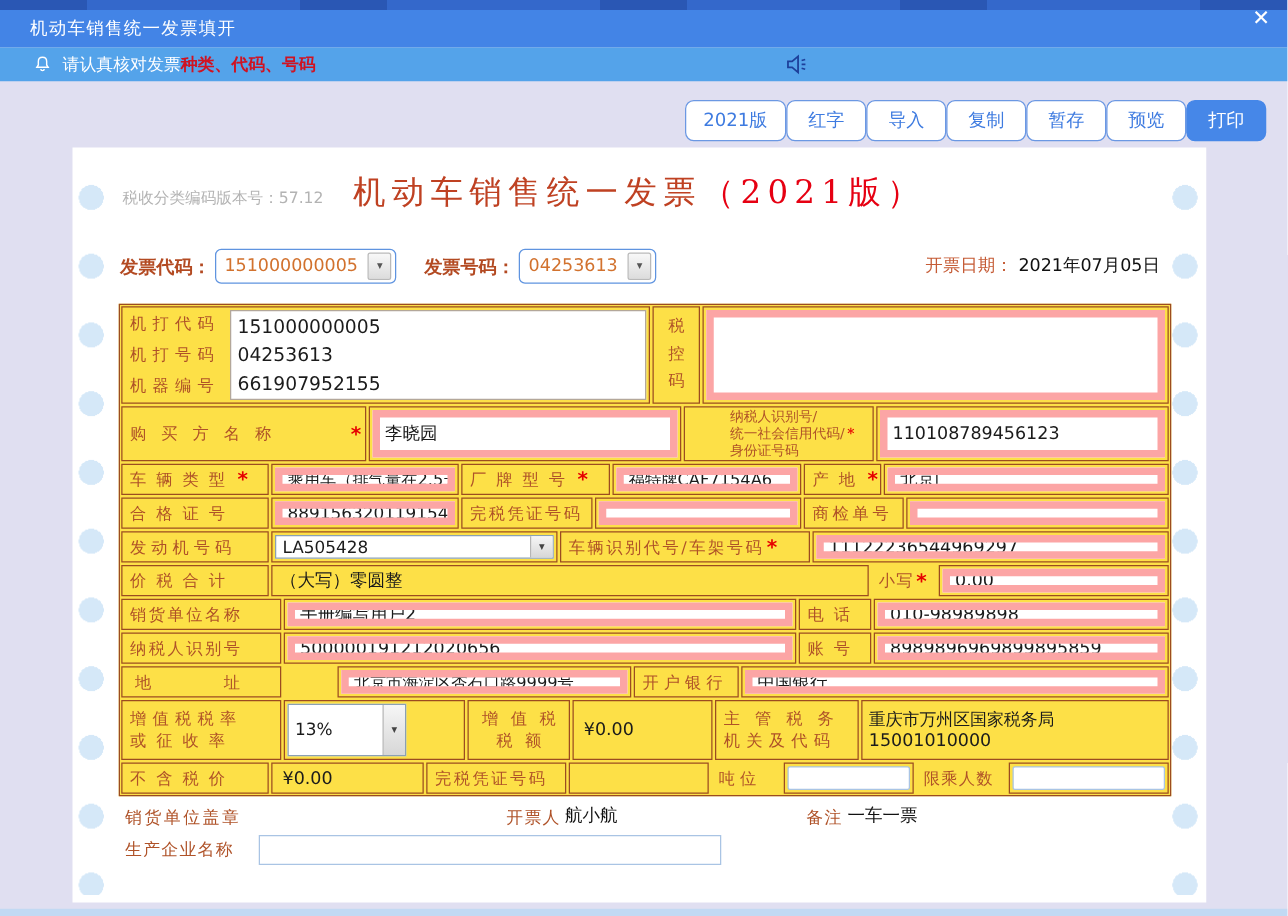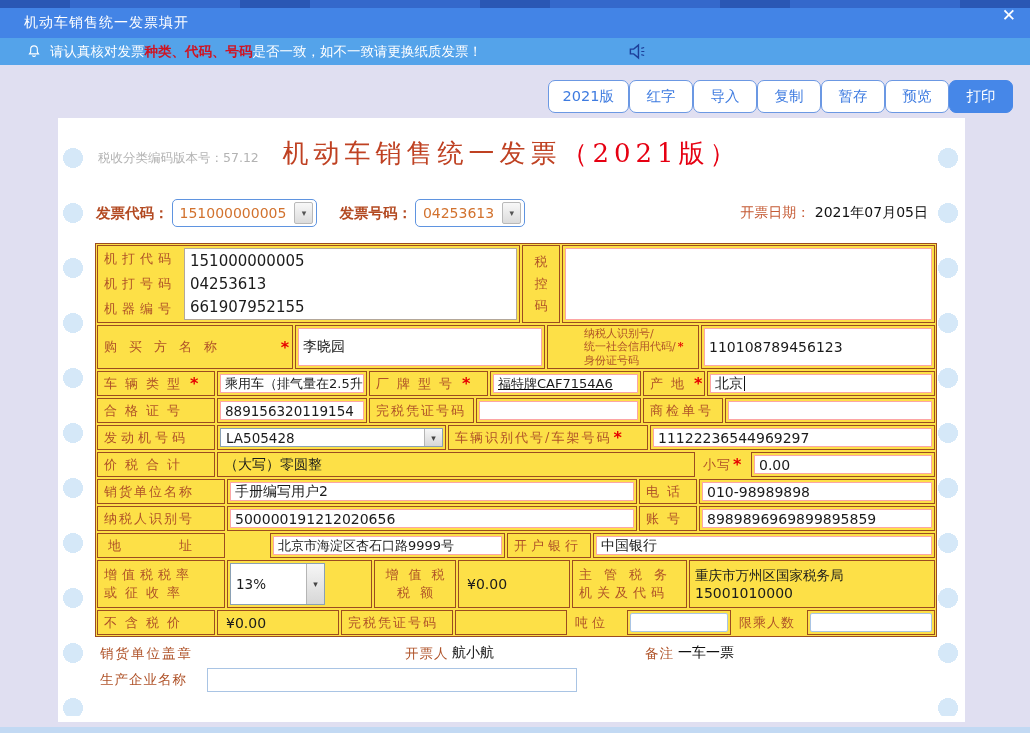--- a/index.html
+++ b/index.html
@@ -61,21 +61,21 @@
   .inv-table{position:absolute;left:37px;top:125px;width:842px;border:1px solid #9c4c20;
     padding:1px;display:flex;flex-direction:column;gap:2px;box-sizing:border-box;background:#fde047;}
   .row{display:flex;gap:2px;}
   .cell{border:1px solid #9c4c20;display:flex;align-items:center;box-sizing:border-box;min-width:0;}
   .lbl{color:#af5228;font-family:"DejaVu Serif","Liberation Serif",serif;font-size:13px;
     padding-left:6px;overflow:hidden;white-space:nowrap;}
   .lbl-col{display:flex;flex-direction:column;justify-content:space-around;align-self:stretch;}
   .vlabel{flex-direction:column;justify-content:center;color:#af5228;
     font-family:"DejaVu Serif","Liberation Serif",serif;font-size:13px;line-height:1.7;}
   .val{color:#1b1b1b;font-size:14px;white-space:nowrap;overflow:hidden;}
-  .ibox{border:1px solid #fca5a5;background:#fff;margin:2px;flex:1;align-self:stretch;
+  .ibox{border:6px solid #fca5a5;background:#fff;margin:2px;flex:1;align-self:stretch;
     display:flex;align-items:center;padding:0 4px;color:#1b1b1b;font-size:14px;
     white-space:nowrap;overflow:hidden;}
   .ibox3{border:1px solid #b3a79a;background:#fff;margin:2px;flex:1;align-self:stretch;
     display:flex;flex-direction:column;justify-content:space-around;padding-left:5px;
     color:#1b1b1b;font-size:15px;}
   .select{border:1px solid #8aa0b4;background:#fff;margin:2px;flex:1;align-self:stretch;
     display:flex;align-items:center;padding-left:5px;color:#1b1b1b;font-size:13.5px;cursor:pointer;}
   .select .sarrow{margin-left:auto;width:17px;align-self:stretch;border-left:1px solid #b5b5b5;
     background:linear-gradient(#f6f6f6,#d7d7d7);display:flex;align-items:center;justify-content:center;
     font-size:9px;color:#444;}
@@ -109,21 +109,20 @@
 
 <div class="noticebar">
   <span class="bell">
     <svg width="16" height="17" viewBox="0 0 24 24">
         <path d="M12 3.5c-3 0-5 2.2-5 5v4.2L5.2 15.5h13.6L17 12.7V8.5c0-2.8-2-5-5-5z" fill="none" stroke="#fff" stroke-width="1.7"></path>
         <path d="M10 17.5a2 2 0 0 0 4 0" fill="none" stroke="#fff" stroke-width="1.7"></path>
       </svg>
   </span>
   <span>请认真核对发票</span>
     <span class="notice-hl">种类、代码、号码</span>
-    <span>是否一致，如不一致请更换纸质发票！</span>
   <span class="speaker">
     <svg width="19" height="17" viewBox="0 0 20 17">
         <path d="M2.5 6h3.5l5-4.2v13.4L6 11H2.5z" fill="none" stroke="#1d3f9a" stroke-width="1.5"></path>
         <path d="M14 5.2l3-.9M14 8.5h3.2M14 11.8l3 .9" stroke="#1d3f9a" stroke-width="1.3"></path>
       </svg>
   </span>
 </div>
 
 <div class="toolbar">
   <button class="tbtn">2021版</button>

